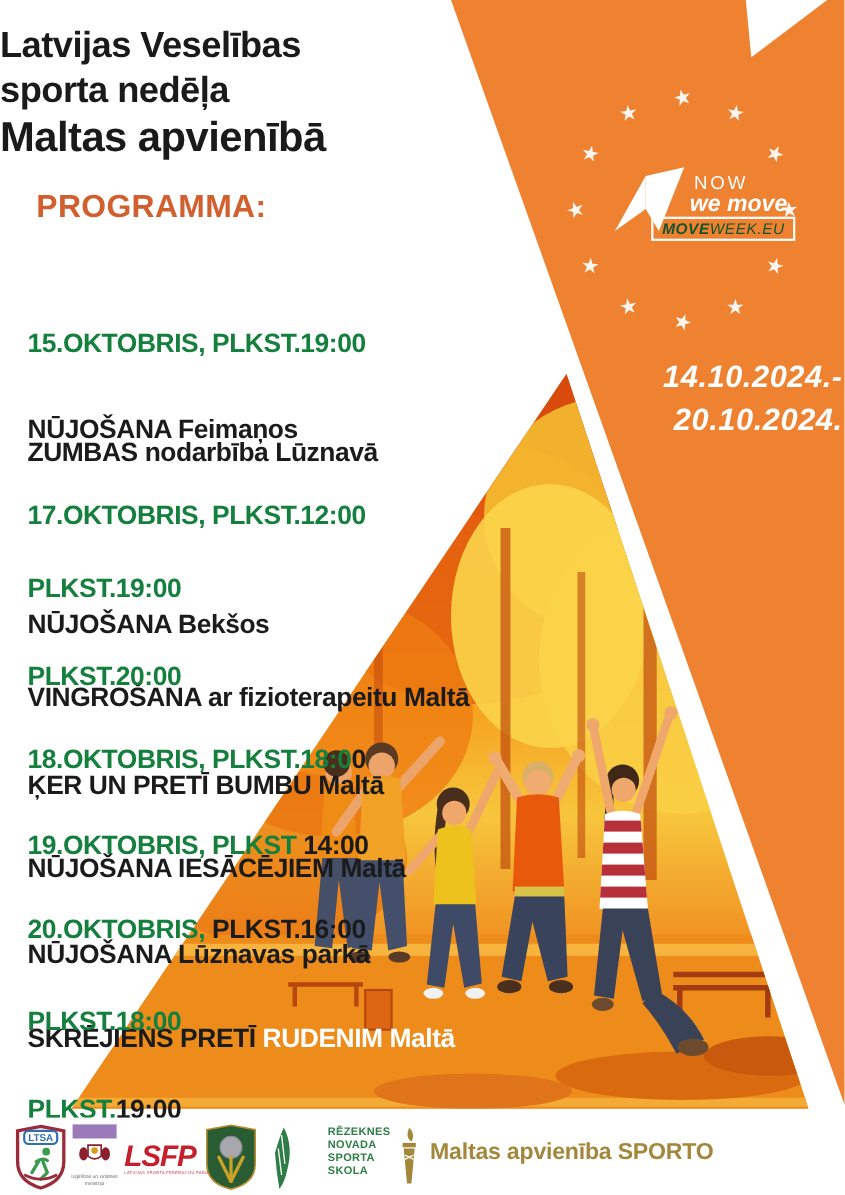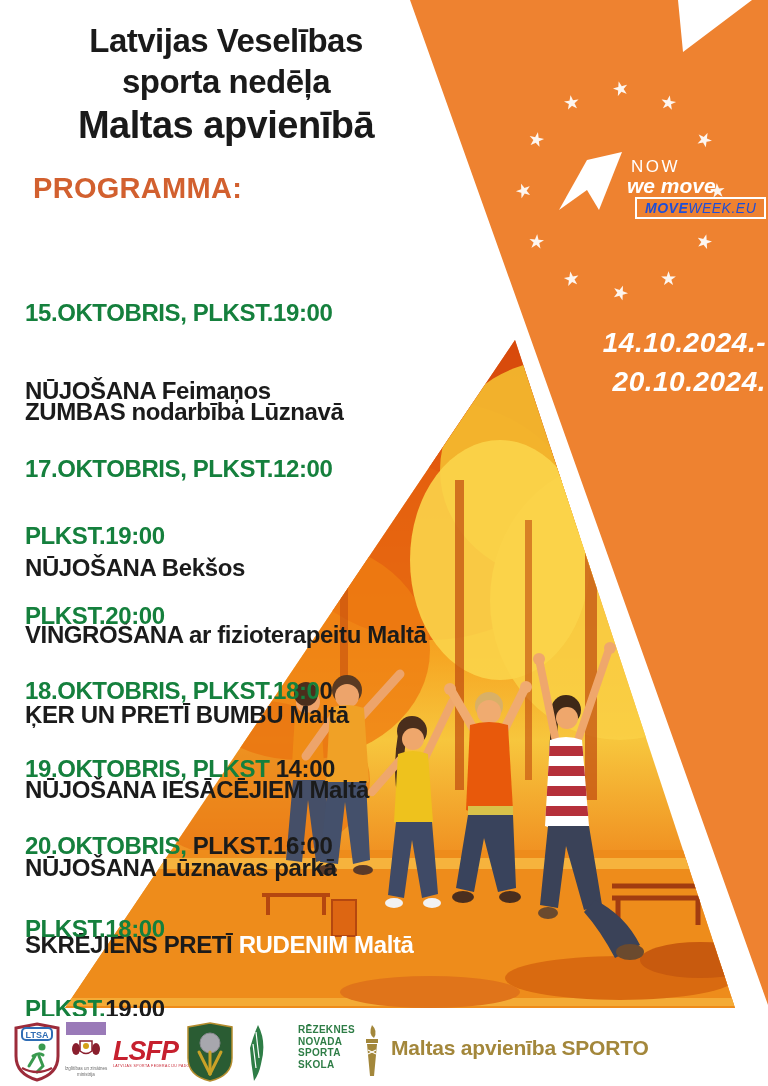--- a/index.html
+++ b/index.html
@@ -1,36 +1,36 @@
 <!DOCTYPE html>
 <html><head>
 <meta charset="utf-8">
 <style>
   html,body{margin:0;padding:0;background:#ffffff;}
   .poster{position:relative;width:768px;height:1086px;background:#ffffff;overflow:hidden;
           font-family:"Liberation Sans",sans-serif;}
   .bg{position:absolute;left:0;top:0;}
   
-  .title{position:absolute;left:0;top:20px;width:452px;text-align:center;color:#1a1a1a;font-weight:bold;}
+  .title{position:absolute;left:0;top:20px;width:452px;color:#1a1a1a;font-weight:bold;}
   .t12{font-size:33px;line-height:41px;letter-spacing:-0.5px;}
   .t3{font-size:38px;line-height:47px;letter-spacing:-0.5px;}
   .programma{position:absolute;left:33px;top:172px;font-size:29px;font-weight:bold;color:#d2602f;
              letter-spacing:0.3px;}
   
   .srow{position:absolute;left:25px;width:630px;font-weight:bold;font-size:24px;line-height:33px;
         white-space:pre-wrap;letter-spacing:-0.4px;}
   .tO{color:#15803d;} .tB{color:#1b1b1b;} .eB{color:#1b1b1b;} .eW{color:#ffffff;}
   
   .star{position:absolute;color:#ffffff;font-size:19px;opacity:.93;}
   
   .nwm-arrow{position:absolute;left:556px;top:150px;}
   .nwm-now{position:absolute;left:631px;top:157px;color:#fff;font-size:17px;letter-spacing:2.5px;font-weight:400;}
   .nwm-wemove{position:absolute;left:627px;top:174px;color:#fff;font-size:21px;font-weight:bold;font-style:italic;}
-  .mvbox{position:absolute;left:592px;top:197px;border:2px solid #fff;padding:1px 8px;color:#1d4ed8;
-         font-style:italic;font-size:14px;letter-spacing:0.5px;margin-left:43px;}
+  .mvbox{position:absolute;left:592px;top:197px;border:2px solid #fff;padding:1px 8px;color:#14532d;
+         font-style:italic;font-size:14px;letter-spacing:0.5px;}
   .mvbox .mv{font-weight:bold;} .mvbox .wk{font-weight:400;}
   
   .dates{position:absolute;left:552px;top:323px;width:214px;text-align:right;color:#fff;
          font-weight:bold;font-style:italic;font-size:28px;line-height:39px;letter-spacing:0.5px;}
   
   .footer{position:absolute;left:0;top:1016px;width:768px;height:70px;background:#fff;}
   .flogo{position:absolute;}
   .lsfp-txt{font-size:27px;font-weight:bold;font-style:italic;color:#c6202e;line-height:26px;letter-spacing:-1px;}
   .lsfp-cap{font-size:3.5px;color:#c6202e;letter-spacing:0.4px;white-space:nowrap;}
   .min-cap{font-size:4.5px;color:#6b6b6b;text-align:center;line-height:5.5px;}

